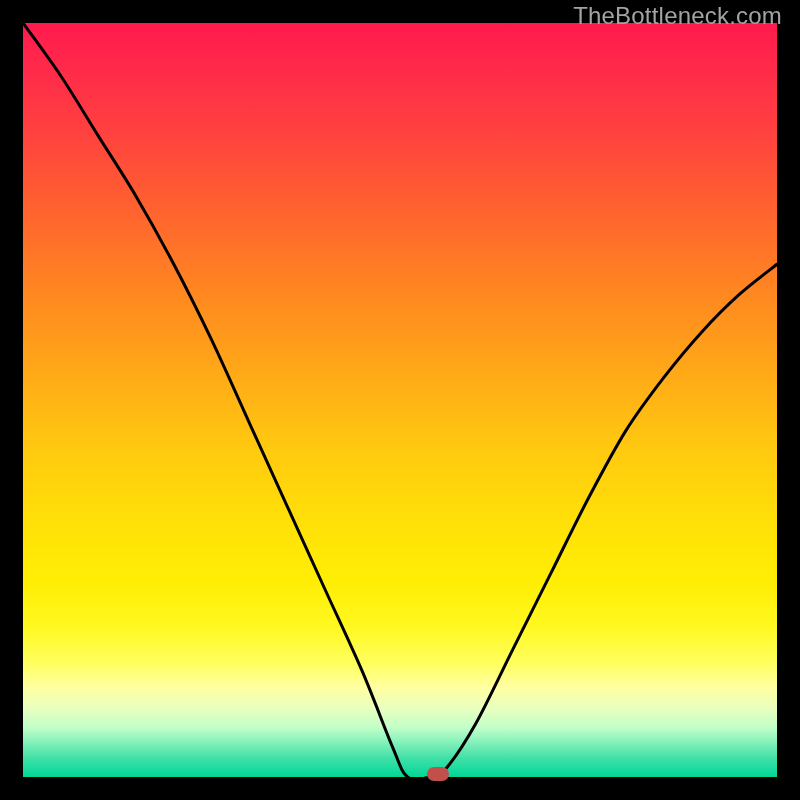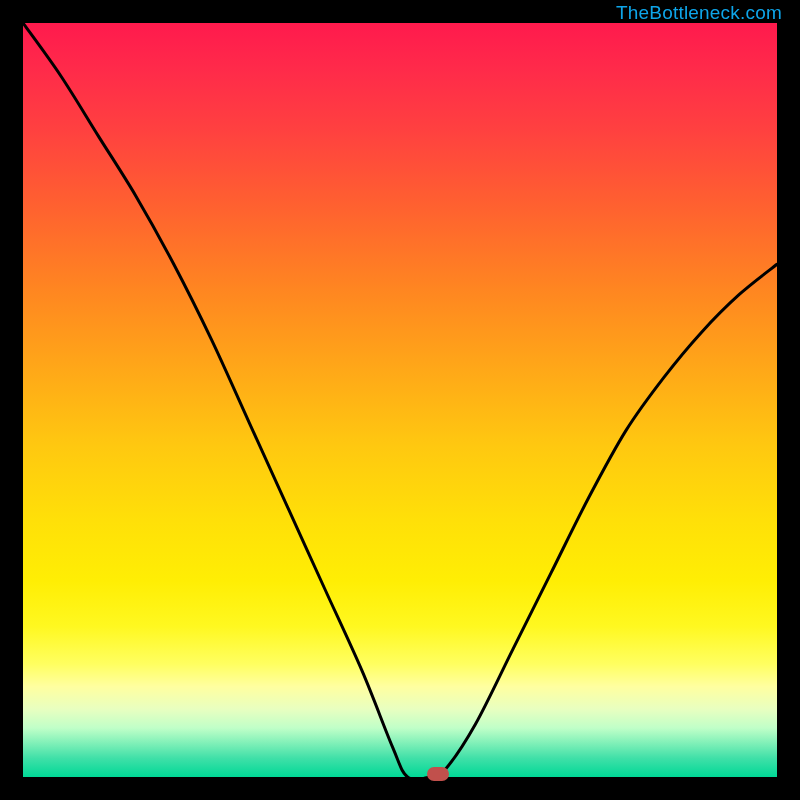--- a/index.html
+++ b/index.html
@@ -39,23 +39,23 @@
       #80f0b8 95.5%,
       #40e0a8 97.5%,
       #00d896 100%
     );
   }
   .watermark {
     position: absolute;
     top: 2px;
     right: 18px;
     font-family: Arial, Helvetica, sans-serif;
-    font-size: 19px;
+    font-size: 24px;
     font-weight: 500;
-    color: #0ea5e9;
+    color: #a3a3a3;
     z-index: 10;
     letter-spacing: 0.2px;
   }
   svg.curve {
     position: absolute;
     left: 0;
     top: 0;
     width: 754px;
     height: 754px;
   }

